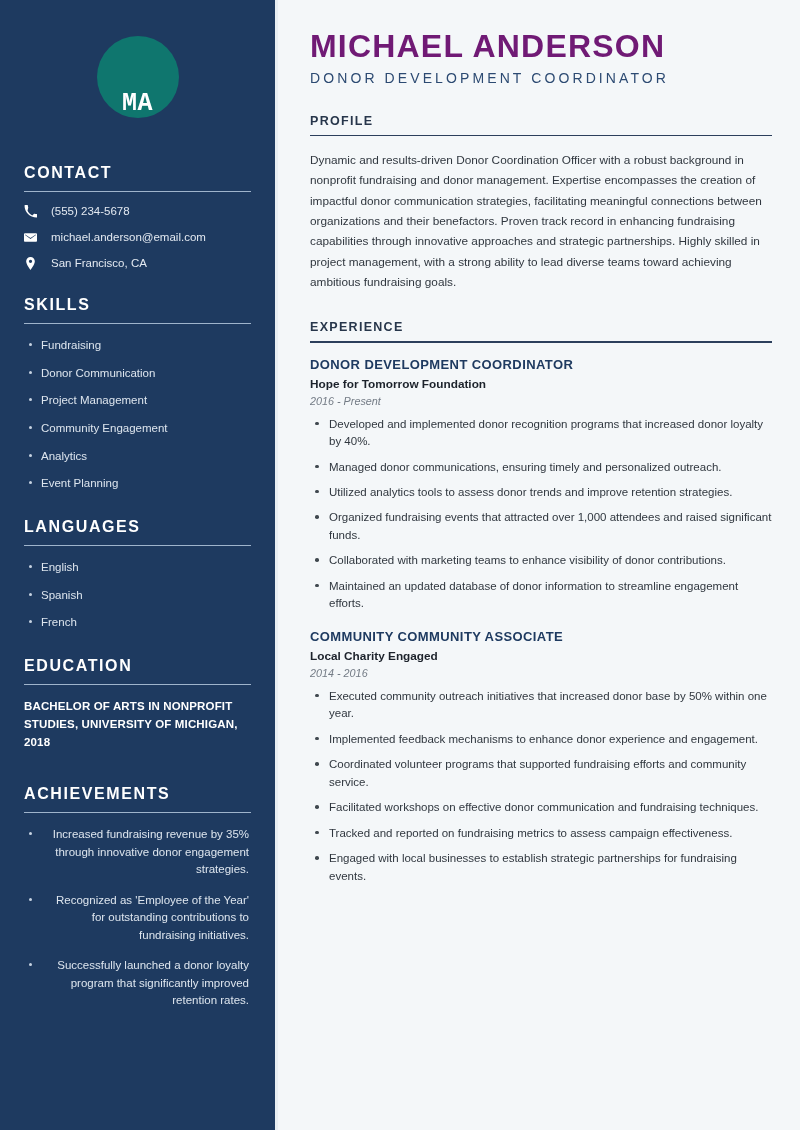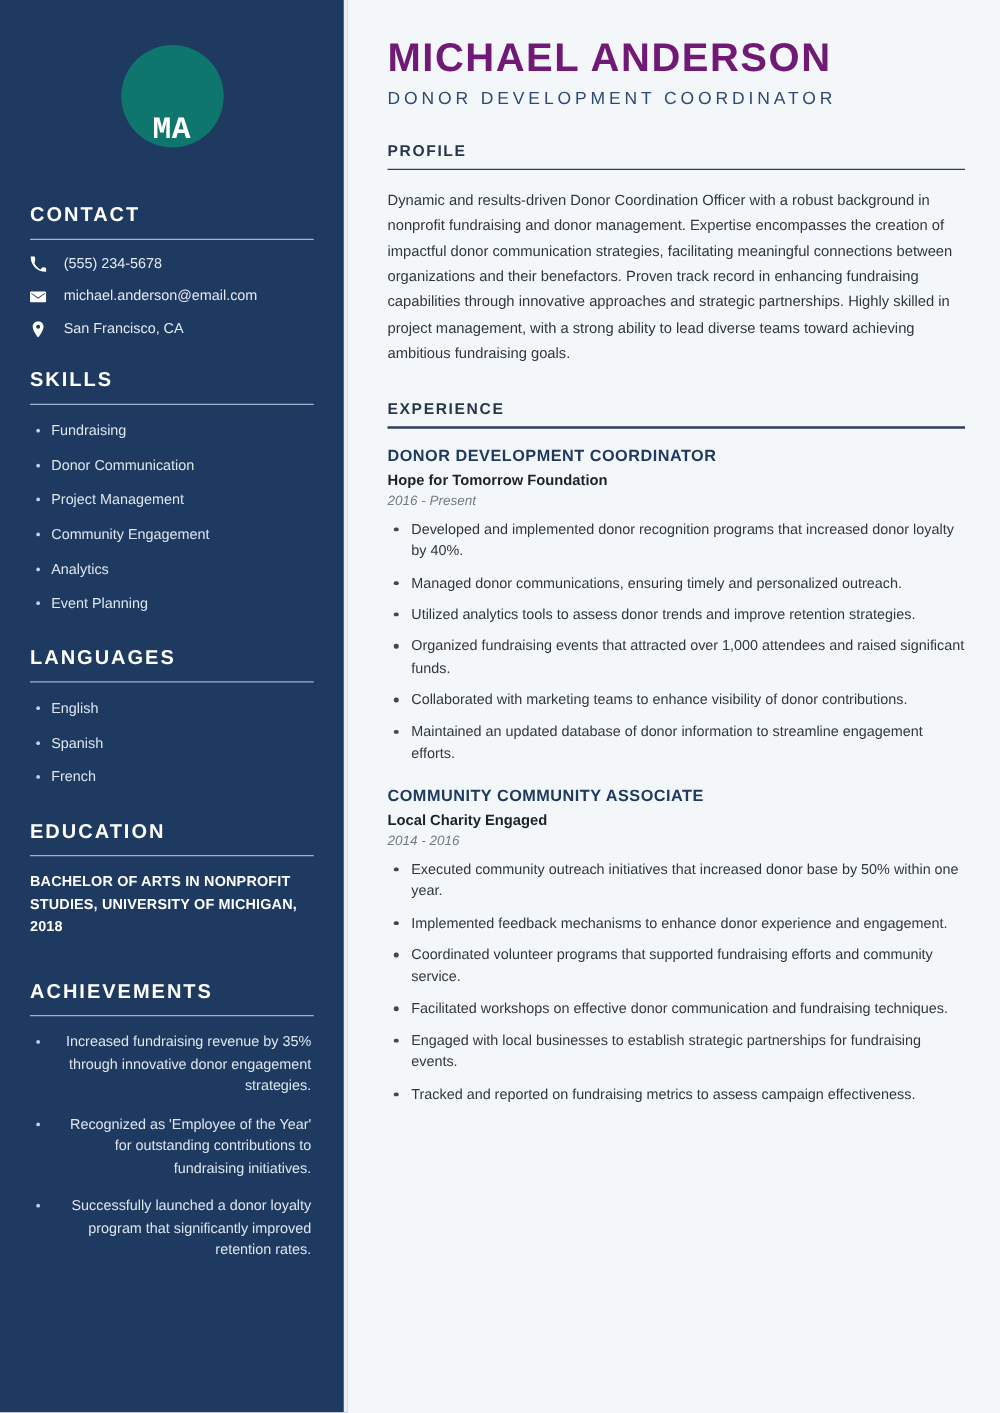--- a/index.html
+++ b/index.html
@@ -326,22 +326,22 @@
 
       <div class="job">
         <h3 class="job-title">COMMUNITY COMMUNITY ASSOCIATE</h3>
         <div class="job-company">Local Charity Engaged</div>
         <div class="job-dates">2014 - 2016</div>
         <ul class="job-list">
           <li>Executed community outreach initiatives that increased donor base by 50% within one year.</li>
           <li>Implemented feedback mechanisms to enhance donor experience and engagement.</li>
           <li>Coordinated volunteer programs that supported fundraising efforts and community service.</li>
           <li>Facilitated workshops on effective donor communication and fundraising techniques.</li>
+          <li>Tracked and reported on fundraising metrics to assess campaign effectiveness.</li>
           <li>Engaged with local businesses to establish strategic partnerships for fundraising events.</li>
-          <li>Tracked and reported on fundraising metrics to assess campaign effectiveness.</li>
         </ul>
       </div>
 
     </section>
 
   </main>
 
 </div>
 
 </body></html>

